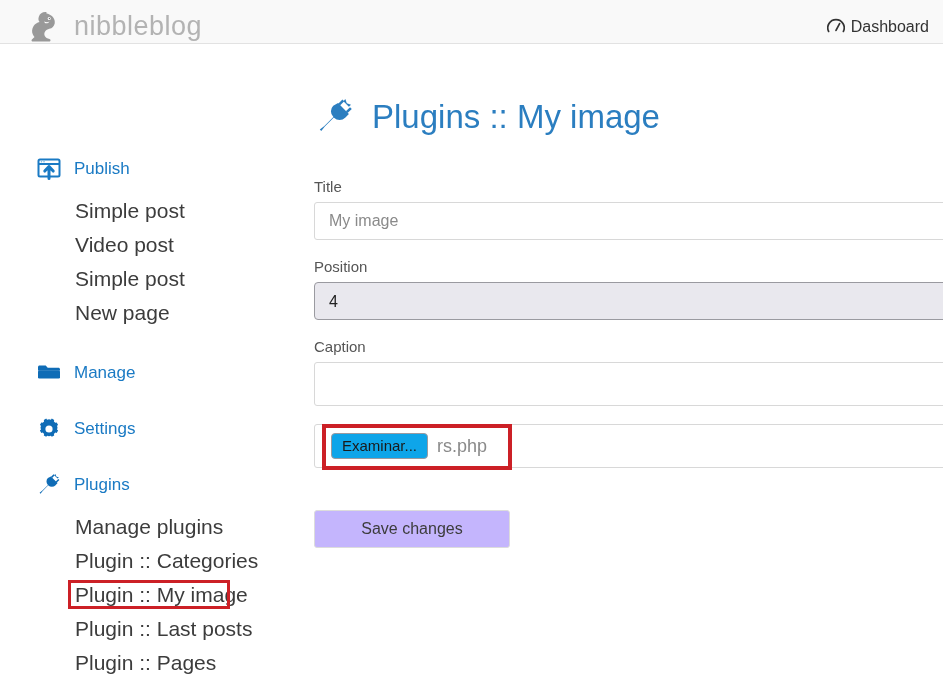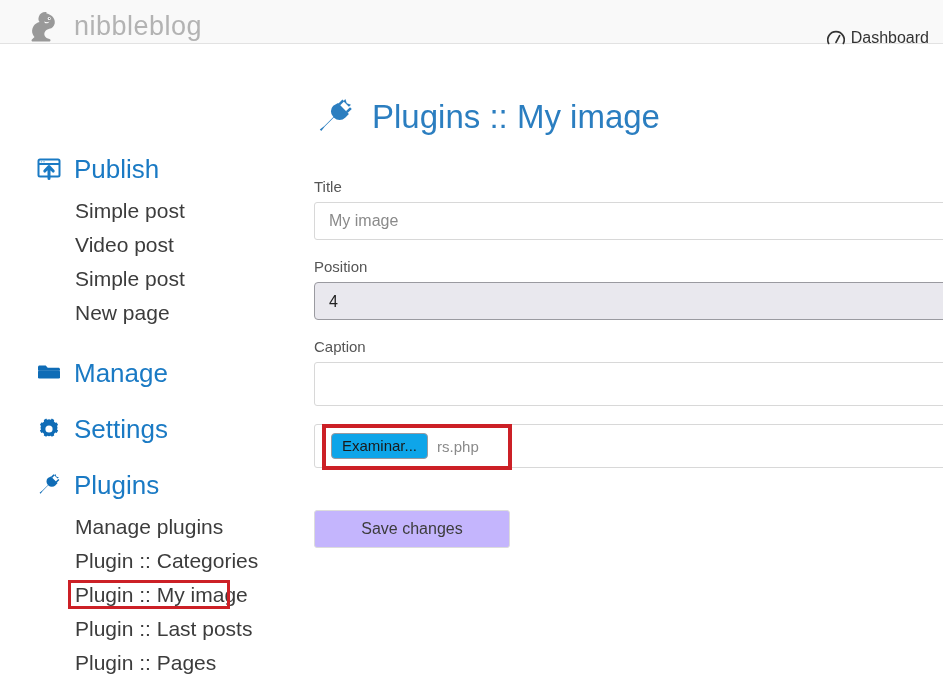--- a/index.html
+++ b/index.html
@@ -27,43 +27,42 @@
   #brand .logo { width: 40px; height: 40px; display:block; }
   #brand .wordmark {
     font-size: 27px;
     color: #b3b3b3;
     font-weight: 400;
     letter-spacing: 0.5px;
     line-height: 40px;
   }
   #dashboard-link {
     position: absolute; right: 14px; top: 18px;
-    display: flex; align-items: center; gap: 6px;
+    display: flex; align-items: flex-start; gap: 6px;
     text-decoration: none; color: #333;
     font-size: 16px;
-    margin-top: 11px;
   }
   #dashboard-link .gauge { width: 18px; height: 16px; display:block; }
 
   
   #sidebar {
     position: absolute; left: 0; top: 58px;
     width: 300px; height: 642px;
     padding-top: 94px;
   }
   .nav-group-head {
     display: flex; align-items: center; gap: 12px;
     padding-left: 36px;
     height: 34px;
     text-decoration: none;
   }
   .nav-group-head .gi { width: 26px; height: 26px; display:block; flex: 0 0 26px; }
   .nav-group-head .gt {
     color: #1a7ac4;
-    font-size: 26px;
+    font-size: 17px;
     line-height: 26px;
   }
   .nav-sub { margin: 8px 0 26px 0; }
   .nav-item {
     display: block;
     padding-left: 75px;
     height: 34px;
     line-height: 34px;
     font-size: 21px;
     color: #3c3c3c;
@@ -167,21 +166,21 @@
     border: 1px solid #9a9aa0;
     border-radius: 4px;
     background: #0ea5e9;
     font-family: "Liberation Sans", sans-serif;
     font-size: 15px;
     color: #1a1a1a;
     line-height: 24px;
     cursor: default;
   }
   .file-name {
-    font-size: 15px;
+    font-size: 18px;
     color: #8a8a8a;
   }
   .file-hl {
     position: absolute;
     left: 7px; top: -1px;
     width: 190px; height: 46px;
     border: 4px solid #cc2026;
     pointer-events: none;
   }
 

